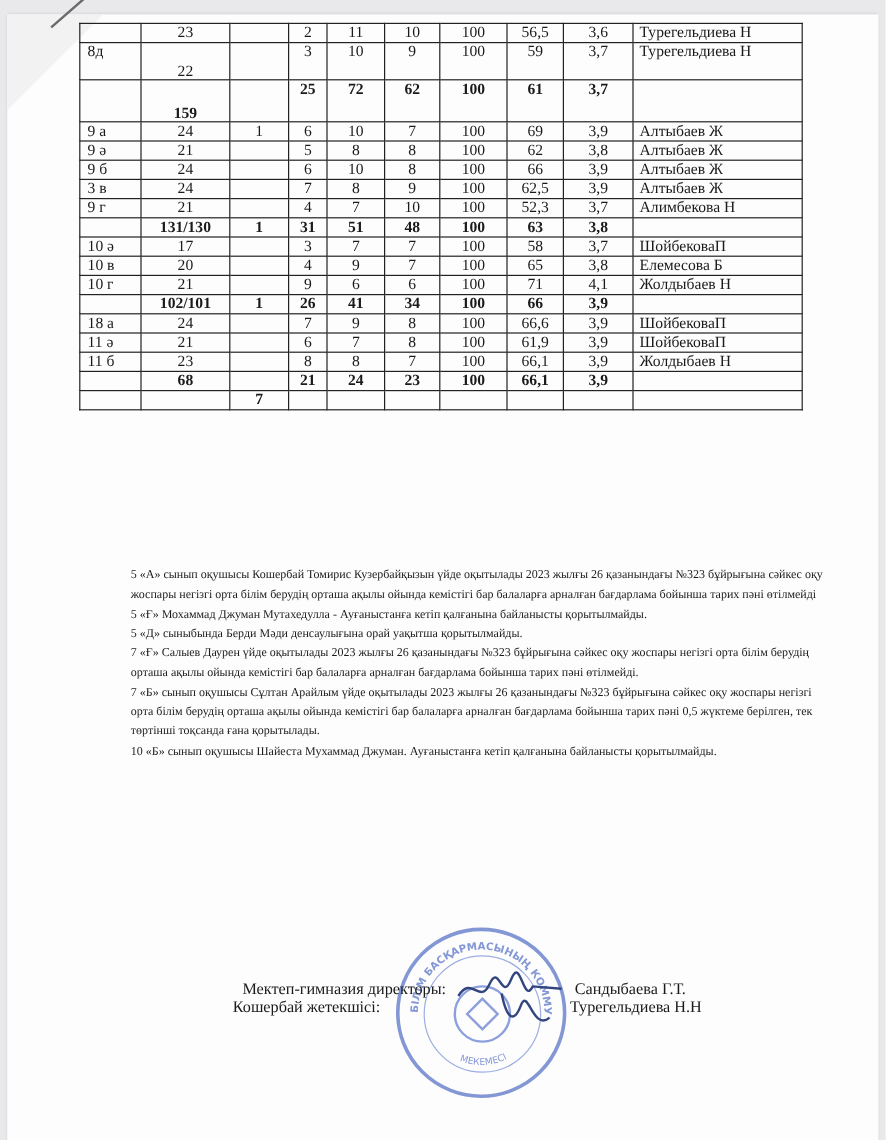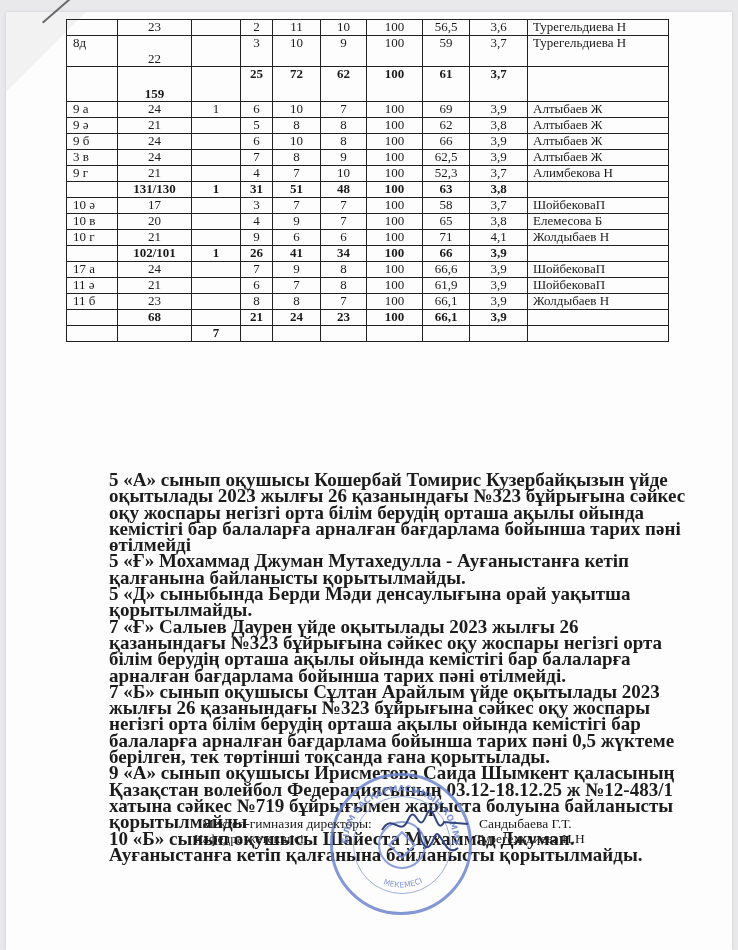--- a/index.html
+++ b/index.html
@@ -34,21 +34,21 @@
     text-align: center; vertical-align: top; white-space: nowrap;
   }
   table.grades td.teacher { text-align: left; padding-left: 5px; }
   table.grades td.lbl { text-align: left; padding-left: 6px; }
   table.grades tr.total td { font-weight: bold; }
   table.grades tr.tall td { height: 30px; }
   table.grades tr.tall2 td { height: 34px; }
   table.grades td.bottom { vertical-align: bottom; }
   .notes {
     position: absolute; left: 109px; top: 472px; width: 580px;
-    font-size: 19px; line-height: 16.3px; font-weight: bold; color: #1c1c1c;
+    font-size: 10px; line-height: 16.3px; font-weight: normal; color: #1c1c1c;
   }
   .notes p { margin: 0; }
   .sig {
     position: absolute; font-weight: normal; font-size: 13.5px; color: #1a1a1a;
   }
   .stamp {
     position: absolute; left: 330px; top: 773px; width: 142px; height: 142px;
     border-radius: 50%; border: 3px solid #6f86cf; box-sizing: border-box;
     opacity: 0.85;
   }
@@ -242,21 +242,21 @@
         <td>1</td>
         <td>26</td>
         <td>41</td>
         <td>34</td>
         <td>100</td>
         <td>66</td>
         <td>3,9</td>
         <td class="teacher"></td>
       </tr>
       <tr>
-        <td class="lbl">17 а</td>
+        <td class="lbl">18 а</td>
         <td>24</td>
         <td></td>
         <td>7</td>
         <td>9</td>
         <td>8</td>
         <td>100</td>
         <td>66,6</td>
         <td>3,9</td>
         <td class="teacher">ШойбековаП</td>
       </tr>
@@ -310,21 +310,20 @@
       </tr>
     </tbody>
 </table>
 
 <div class="notes">
   <p>5 «А» сынып оқушысы Кошербай Томирис Кузербайқызын үйде оқытылады 2023 жылғы 26 қазанындағы №323 бұйрығына сәйкес оқу жоспары негізгі орта білім берудің орташа ақылы ойында кемістігі бар балаларға арналған бағдарлама бойынша  тарих пәні өтілмейді</p>
   <p>5 «Ғ»  Мохаммад Джуман Мутахедулла - Ауғаныстанға кетіп қалғанына байланысты қорытылмайды.</p>
   <p>5 «Д» сыныбында Берди Мәди денсаулығына орай уақытша қорытылмайды.</p>
   <p>7 «Ғ» Салыев Даурен үйде оқытылады 2023 жылғы 26 қазанындағы №323 бұйрығына сәйкес оқу жоспары негізгі орта білім берудің орташа ақылы ойында кемістігі бар балаларға арналған бағдарлама бойынша  тарих пәні өтілмейді.</p>
   <p>7 «Б» сынып оқушысы Сұлтан Арайлым  үйде оқытылады 2023 жылғы 26 қазанындағы №323 бұйрығына сәйкес оқу жоспары негізгі орта білім берудің орташа ақылы ойында кемістігі бар балаларға арналған бағдарлама бойынша  тарих пәні 0,5 жүктеме берілген, тек төртінші тоқсанда  ғана қорытылады.</p>
-  <p>9 «А» сынып оқушысы  Ирисметова Саида  Шымкент қаласының Қазақстан волейбол Федерациясының 03.12-18.12.25 ж  №12-483/1 хатына сәйкес №719 бұйрығымен жарыста болуына байланысты қорытылмайды</p>
   <p>10 «Б» сынып оқушысы Шайеста Мухаммад Джуман. Ауғаныстанға кетіп қалғанына байланысты қорытылмайды.</p>
 </div>
 
 <div class="stamp">
   <div class="inner"></div>
   <div class="emblem"></div>
   <svg class="stamp-text" viewBox="0 0 142 142">
     <defs>
       <path id="arcTop" d="M 16 71 A 55 55 0 0 1 126 71"></path>
       <path id="arcBot" d="M 30 95 A 50 50 0 0 0 112 95"></path>
@@ -337,14 +336,14 @@
     </text>
   </svg>
 </div>
 
 <svg class="signature" viewBox="0 0 100 60">
   <path d="M4 22 C 15 4, 22 30, 30 12 S 40 28, 48 8 S 58 30, 66 14 L 90 16 M 40 20 C 44 40, 50 46, 56 30 S 66 52, 80 40" fill="none" stroke="#33457f" stroke-width="2"></path>
 </svg>
 
 <div class="sig" style="left:202px; top:816px;">Мектеп-гимназия директоры:</div>
 <div class="sig" style="left:479px; top:816px;">Сандыбаева Г.Т.</div>
-<div class="sig" style="left:194px; top:831px;">Кафедра жетекшісі:</div>
+<div class="sig" style="left:194px; top:831px;">Кошербай жетекшісі:</div>
 <div class="sig" style="left:475px; top:831px;">Турегельдиева Н.Н</div>
 
 </body></html>

